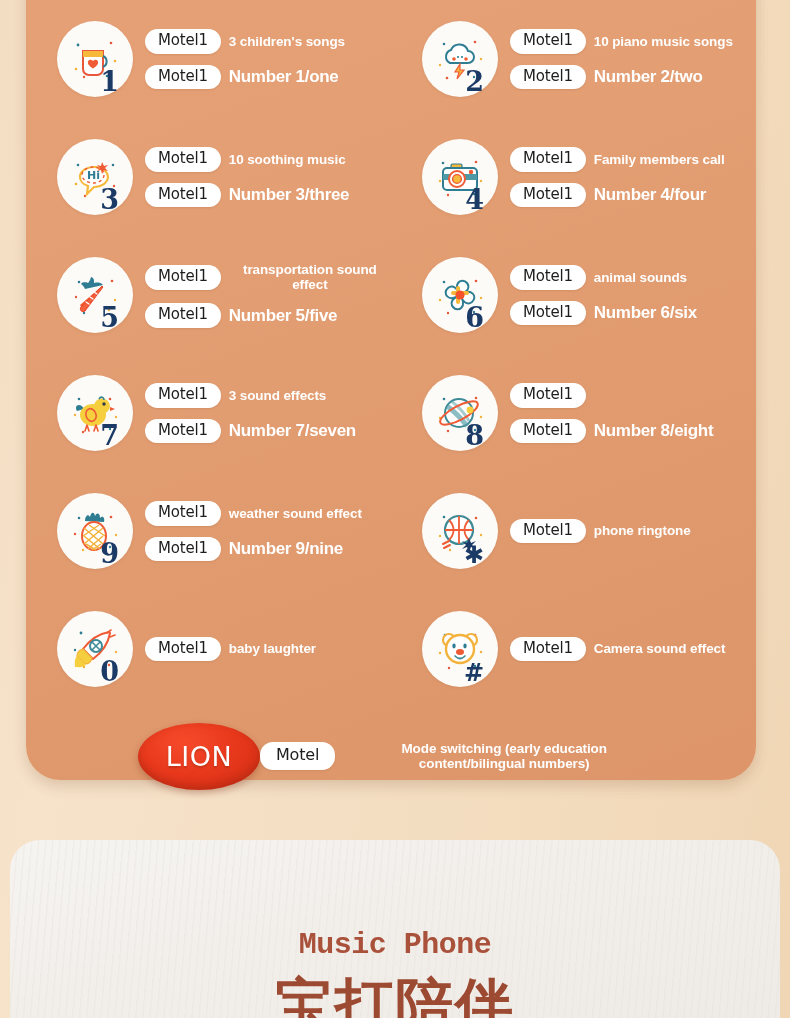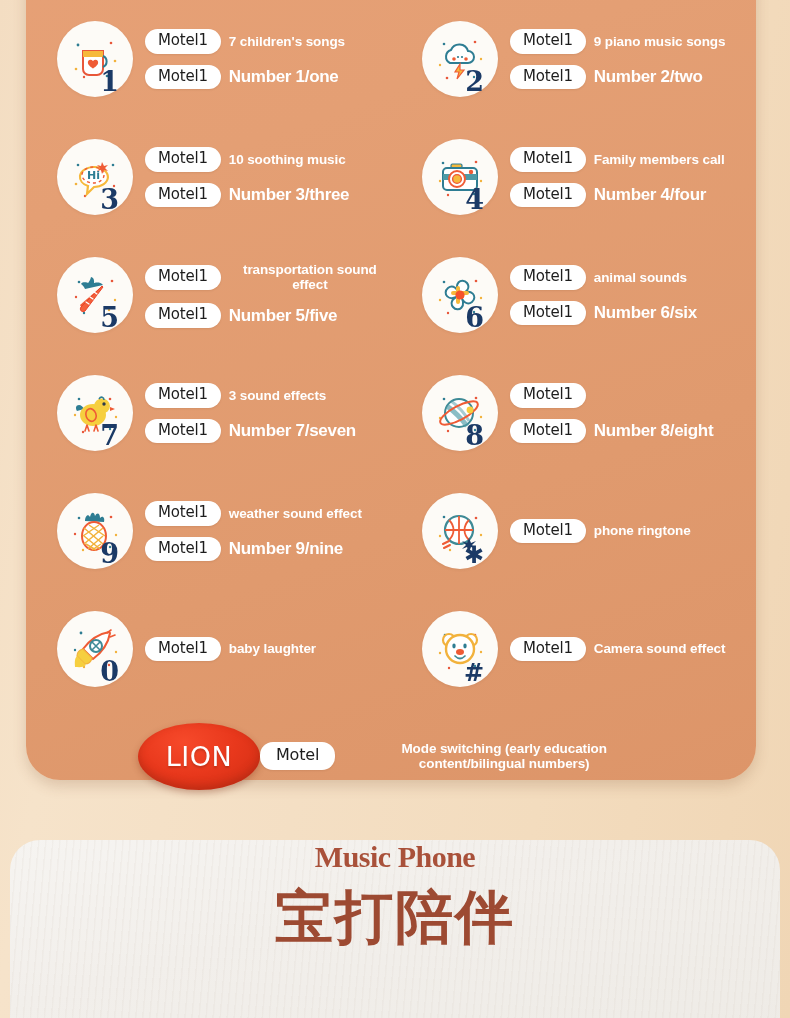--- a/index.html
+++ b/index.html
@@ -173,22 +173,23 @@
     height: 200px;
     border-radius: 30px 30px 0 0;
     background:
       repeating-linear-gradient(95deg, rgba(215,205,195,0.16) 0px, rgba(215,205,195,0.16) 1px, rgba(255,255,255,0) 2px, rgba(255,255,255,0) 7px),
       linear-gradient(165deg, #f6f4f1 0%, #f2efeb 40%, #eeebe6 100%);
     overflow: hidden;
     text-align: center;
   }
 
   #music-phone-title {
+    margin-top: 88px;
     color: #a9513a;
-    font-family: Liberation Serif, serif;
+    font-family: Liberation Mono, monospace;
     font-weight: bold;
     font-size: 30px;
     letter-spacing: -0.5px;
   }
 
   #cn-headline {
     margin-top: 14px;
     color: #9d4a32;
     font-family: "DejaVu Sans", sans-serif;
     font-weight: bold;
@@ -216,21 +217,21 @@
             <path d="M14 18 h20 v18 a6 6 0 0 1 -6 6 h-8 a6 6 0 0 1 -6 -6 z" fill="#fff" stroke="#e8573a" stroke-width="2"></path>
             <path d="M14 18 h20 v6 h-20 z" fill="#f6b93b"></path>
             <path d="M34 23 a6 6 0 0 1 0 11" fill="none" stroke="#2e7d93" stroke-width="2"></path>
             <path d="M24 28 c-2.4 -2.6 -6 -0.6 -5 2.4 c0.8 2.4 5 5 5 5 s4.2 -2.6 5 -5 c1 -3 -2.6 -5 -5 -2.4 z" fill="#ef5b35"></path>
           </svg>
           <span class="key-digit">1</span>
         </div>
         <div class="label-stack">
           <div class="label-line">
             <span class="pill">Motel1</span>
-            <span class="desc">7 children's songs</span>
+            <span class="desc">3 children's songs</span>
           </div>
           <div class="label-line">
             <span class="pill">Motel1</span>
             <span class="desc big">Number 1/one</span>
           </div>
         </div>
       </div>
 
       <div class="feature-cell">
         <div class="icon-circle">
@@ -246,21 +247,21 @@
               <circle cx="32" cy="26" r="1.8" fill="#ef5b35"></circle>
             <circle cx="24" cy="24" r="1.1" fill="#2e7d93"></circle>
               <circle cx="28" cy="24" r="1.1" fill="#2e7d93"></circle>
             <path d="M26 31 l-5 8 h4 l-2 7 l7 -9 h-4 z" fill="#f6b93b" stroke="#ef5b35" stroke-width="1.2"></path>
           </svg>
           <span class="key-digit">2</span>
         </div>
         <div class="label-stack">
           <div class="label-line">
             <span class="pill">Motel1</span>
-            <span class="desc">9 piano music songs</span>
+            <span class="desc">10 piano music songs</span>
           </div>
           <div class="label-line">
             <span class="pill">Motel1</span>
             <span class="desc big">Number 2/two</span>
           </div>
         </div>
       </div>
     </div>
 
     <div class="feature-row">

